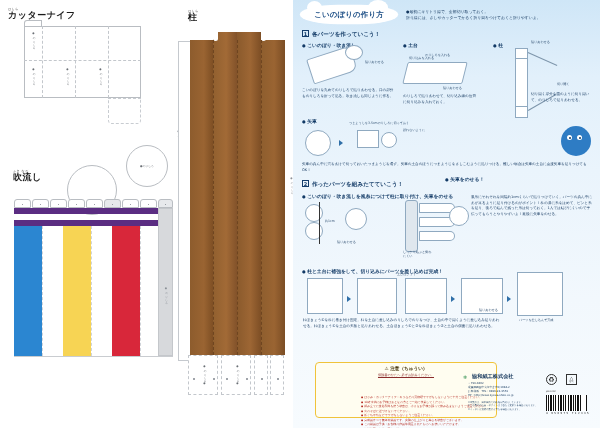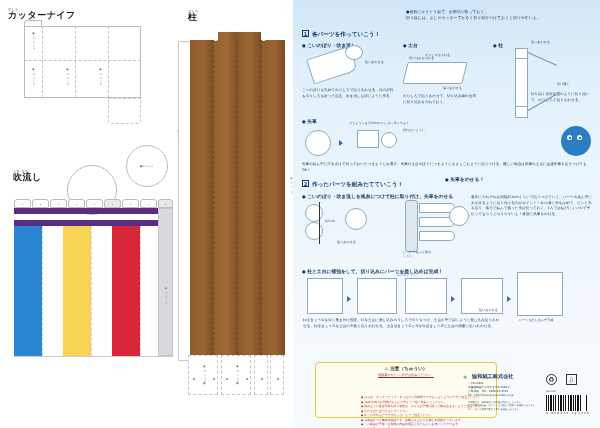--- a/index.html
+++ b/index.html
@@ -251,20 +251,23 @@
     <span>🚫</span>
   </div>
   <div class="icon-cap" style="left:296px; top:400px;">口に入れない</div>
   <div class="icon-badge" style="left:299px; top:404px;">
     <span>👶</span>
   </div>
   <div class="icon-cap" style="left:296px; top:422px;">対象年齢 6才以上</div>
 
   <div class="right-panel">
 
+    <div class="cloud-title">
+      <span class="txt">こいのぼりの作り方</span>
+    </div>
 
     <div class="intro">
       <div>●最初にキリトリ線で、全部切り取っておく。</div>
       <div>折り線には、さしやカッターでかるく折り目をつけておくと折りやすいよ。</div>
     </div>
 
     <div class="step-no" style="left:9px; top:30px;">1</div>
     <div class="step-head" style="left:19px; top:31px;">各パーツを作っていこう！</div>
 
     <div class="sub-head" style="left:9px; top:42px;">こいのぼり・吹き流し</div>

